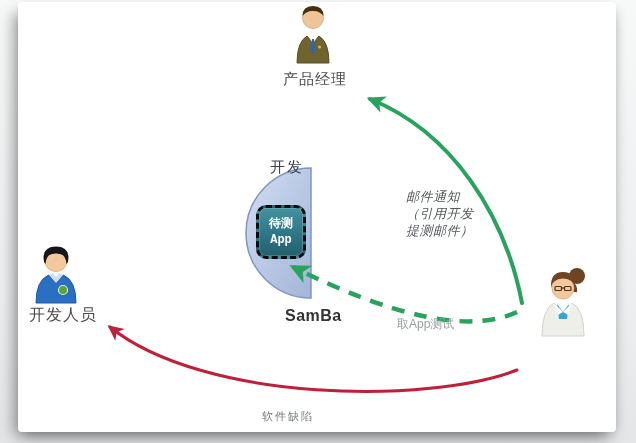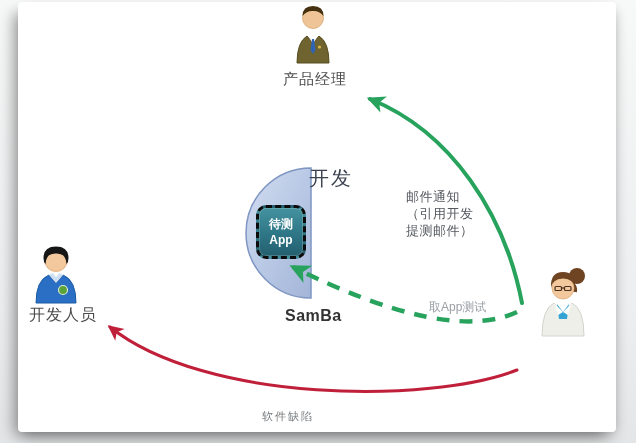--- a/index.html
+++ b/index.html
@@ -7,31 +7,31 @@
          background:linear-gradient(180deg,#f7f8f8 0%,#eceeef 70%,#e3e5e6 100%);}
   .card{position:absolute;left:18px;top:2px;width:598px;height:430px;background:#ffffff;
         border-radius:4px;
         box-shadow:-9px 7px 14px -4px rgba(0,0,0,.30), 0 9px 14px -4px rgba(0,0,0,.28), 4px 2px 10px -4px rgba(0,0,0,.12);}
   svg.overlay{position:absolute;left:0;top:0;width:636px;height:443px;pointer-events:none;}
   .lbl{position:absolute;color:#4a4a4a;white-space:nowrap;}
   .actor-label{font-size:16px;letter-spacing:1px;color:#4c4c4c;}
   .pm-label{left:283px;top:70px;font-size:15px;}
   .dev-label{left:29px;top:305px;}
   .tester-label{left:533px;top:341px;}
-  .zone-label{left:270px;top:165px;font-size:20px;color:#3c4250;letter-spacing:2px;margin-left:39px;}
+  .zone-label{left:270px;top:158px;font-size:15px;color:#3c4250;letter-spacing:2px;}
   .samba-label{left:285px;top:307px;font-size:16px;font-weight:bold;color:#333;letter-spacing:.5px;}
   .app-box{position:absolute;left:256px;top:205px;width:44px;height:48px;
            border:3px dashed #0b0b0b;border-radius:10px;
            background:linear-gradient(180deg,#44929f 0%,#2e7686 55%,#245f6e 100%);
            color:#fff;font-size:12px;font-weight:bold;text-align:center;
            display:flex;align-items:center;justify-content:center;
-           white-space:pre-line;line-height:1.35;box-shadow:inset 0 0 0 1px rgba(255,255,255,.18);}
+           white-space:pre-line;line-height:1.35;box-shadow:inset 0 0 0 1px rgba(255,255,255,.18);font-family:Liberation Mono, monospace;}
   .email-label{left:406px;top:189px;font-size:13px;color:#53575c;line-height:1.30;
-               white-space:pre-line;letter-spacing:.5px;}
-  .fetch-label{left:397px;top:299px;font-size:12px;color:#9aa0a4;margin-left:32px;}
+               white-space:pre-line;letter-spacing:.5px;font-style:italic;}
+  .fetch-label{left:397px;top:316px;font-size:12px;color:#9aa0a4;}
   .defect-label{left:262px;top:409px;font-size:11px;color:#767a7d;letter-spacing:2px;}
 </style>
 </head>
 <body>
 
 <div class="stage">
   <div class="card"></div>
 
   <svg class="overlay" viewBox="0 0 636 443">
     <defs>

